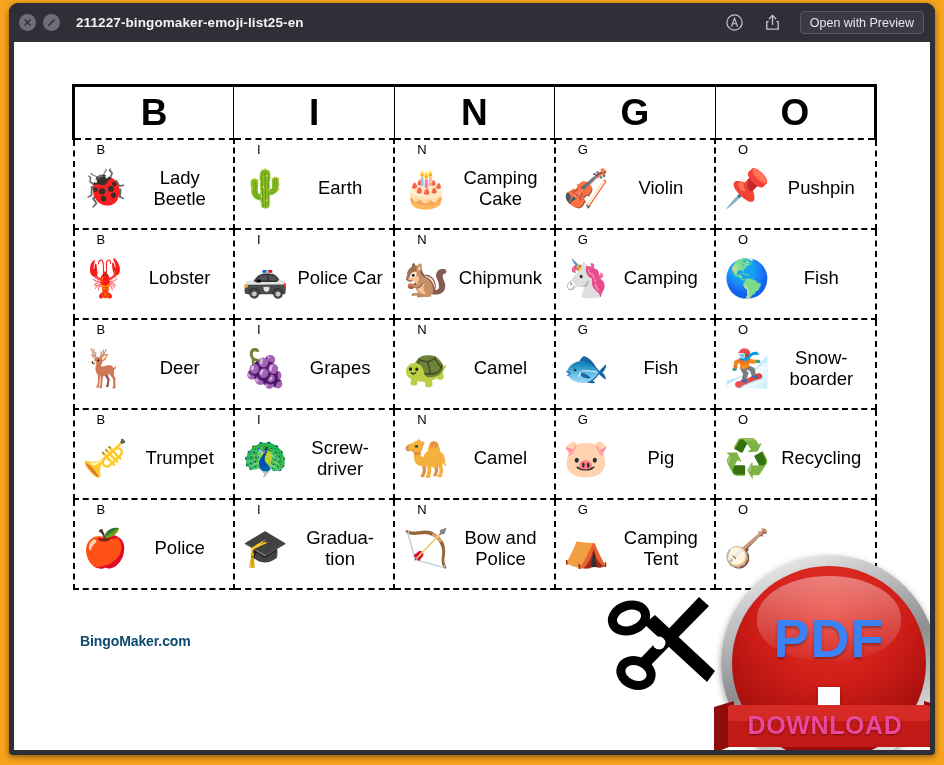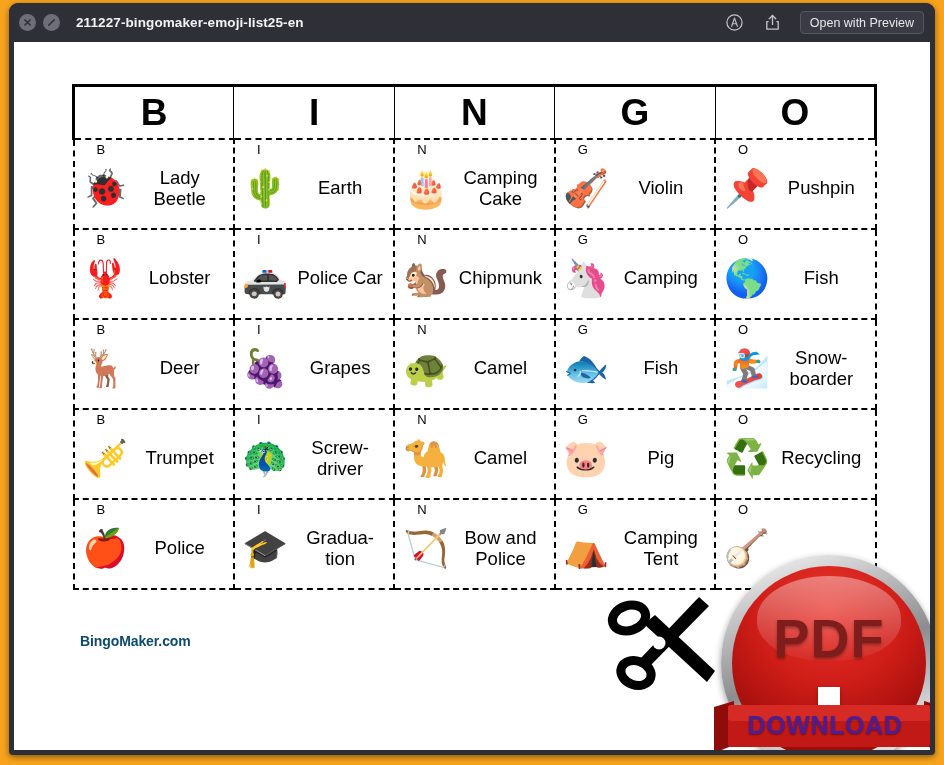--- a/index.html
+++ b/index.html
@@ -257,21 +257,21 @@
     height: 44%;
     border-radius: 50% 50% 46% 46%;
     background: linear-gradient(180deg, rgba(255,255,255,.40), rgba(255,255,255,.04));
   }
 
   .pdf-text {
     position: absolute;
     left: 0; right: 0;
     top: 26%;
     text-align: center;
-    color: #7f1d1d;
+    color: #3b82f6;
     font-size: 54px;
     font-weight: bold;
     letter-spacing: 1px;
     line-height: 1;
     text-shadow: 0 2px 3px rgba(0,0,0,.35);
     font-family: "Liberation Sans", sans-serif;
   }
 
   .pdf-arrow {
     position: absolute;
@@ -289,21 +289,21 @@
     top: 146px;
     width: 230px;
     height: 52px;
   }
 
   .ribbon-text {
     position: absolute;
     left: 0; right: 8px;
     top: 158px;
     text-align: center;
-    color: #4c1d95;
+    color: #ec4899;
     font-size: 25px;
     font-weight: bold;
     letter-spacing: .6px;
     line-height: 1;
     text-shadow: 0 1px 2px rgba(0,0,0,.4);
     font-family: "Liberation Sans", sans-serif;
     z-index: 4;
   }
 </style>
 </head>

